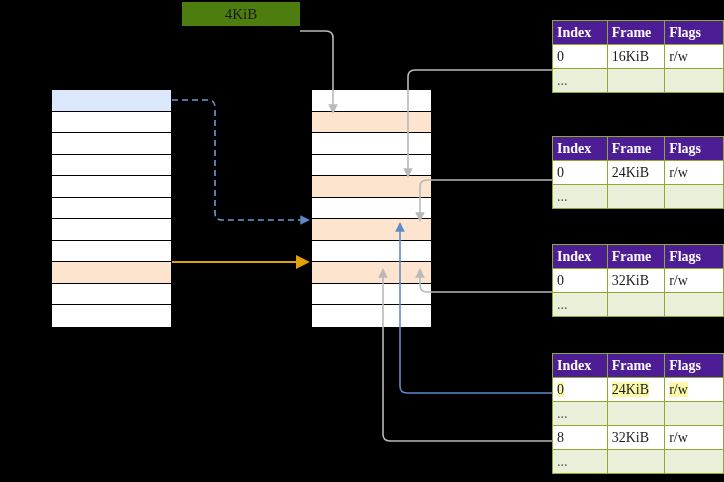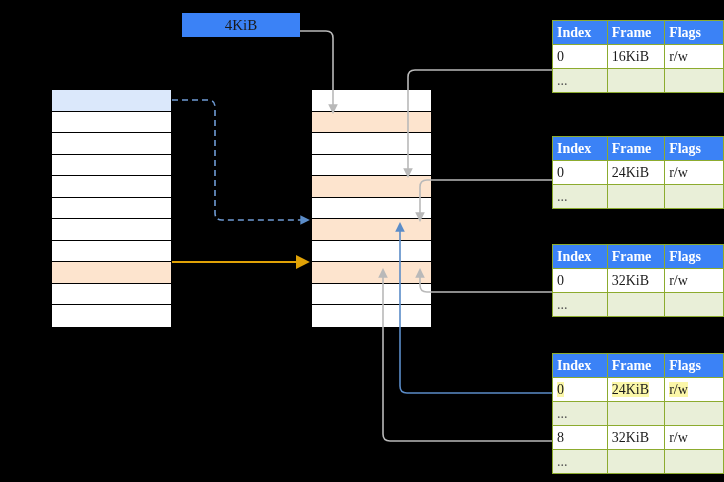--- a/index.html
+++ b/index.html
@@ -29,24 +29,24 @@
     width: 100%;
   }
   .memrow:last-child { border-bottom: none; }
   .memrow.blue   { background: #dbe8fb; }
   .memrow.orange { background: #fde4ce; }
 
   
   .sizelabel {
     position: absolute;
     left: 182px;
-    top: 13px;
+    top: 2px;
     width: 118px;
     height: 24px;
-    background: #3b82f6;
+    background: #4d7c0f;
     color: #1a1a1a;
     font-size: 15px;
     line-height: 24px;
     text-align: center;
     white-space: nowrap;
   }
 
   
   .ptable {
     position: absolute;
@@ -60,21 +60,21 @@
     padding: 1px 4px;
     height: 24px;
     box-sizing: border-box;
     color: #1a1a1a;
     text-align: left;
     font-weight: normal;
     overflow: hidden;
     white-space: nowrap;
   }
   .ptable th {
-    background: #3b82f6;
+    background: #4c1d95;
     color: #ffffff;
     font-weight: bold;
     border-color: #8cab2e;
   }
   .ptable td.data { background: #ffffff; }
   .ptable td.ell  { background: #e9efd8; color: #555555; }
 
   .col-index { width: 58px; }
   .col-frame { width: 60px; }
   .col-flags { width: 64px; }

